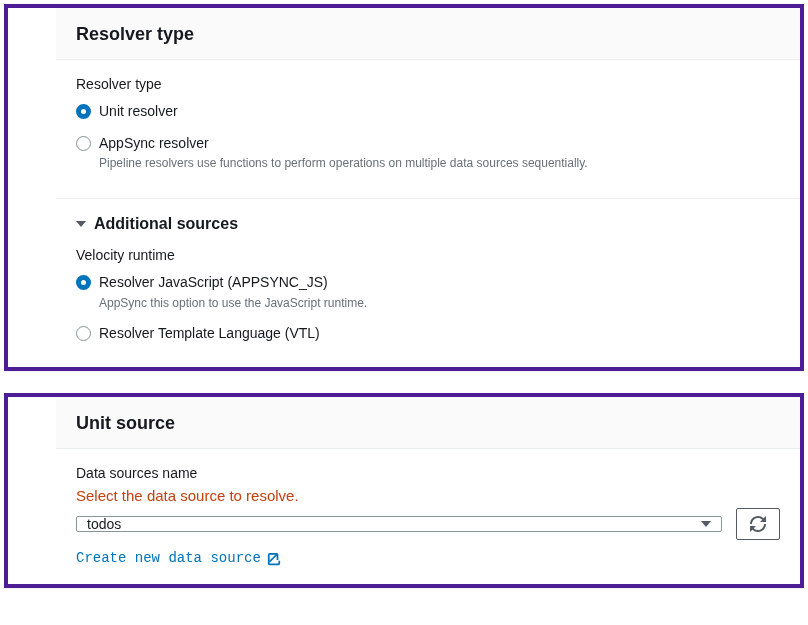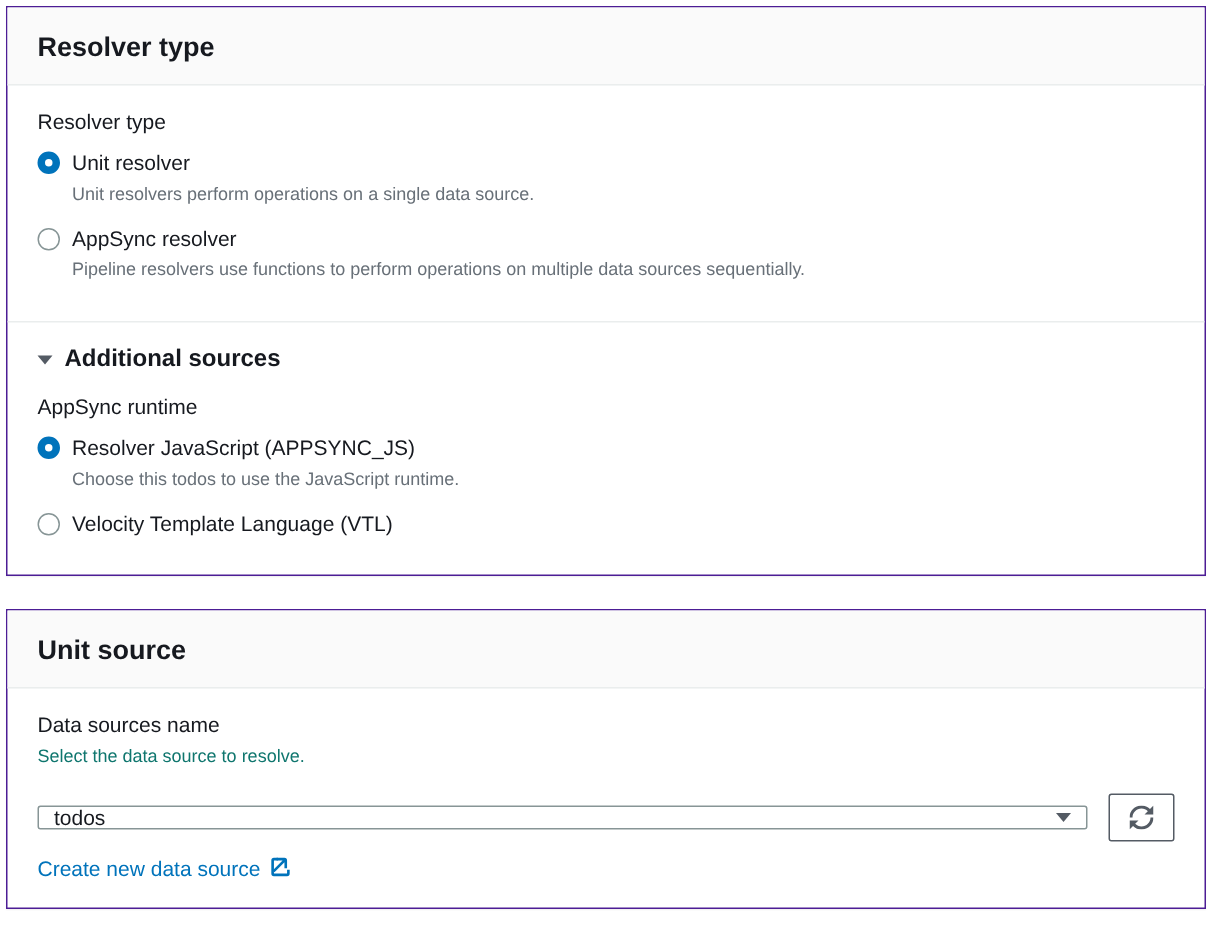--- a/index.html
+++ b/index.html
@@ -5,24 +5,25 @@
   * { box-sizing: border-box; }
   body {
     margin: 0;
     padding: 4px;
     font-family: "Amazon Ember", "Helvetica Neue", Helvetica, Arial, sans-serif;
     font-size: 14px;
     color: #16191f;
     background: #ffffff;
   }
   .panel {
-    border: 1px solid #4c1d95;
+    border: 4px solid #4c1d95;
     box-shadow: 0 1px 1px rgba(0,0,0,0.05);
     background: #ffffff;
     margin-bottom: 22px;
+    padding-left: 48px;
   }
   .panel-header {
     padding: 16px 20px 14px 20px;
     border-bottom: 1px solid #eaeded;
     background: #fafafa;
   }
   .panel-header h2 {
     margin: 0;
     font-size: 18px;
     font-weight: 700;
@@ -89,24 +90,24 @@
   .expand-header h3 {
     margin: 0;
     font-size: 16px;
     font-weight: 700;
     color: #16191f;
   }
   .sub-body {
     padding: 4px 20px 16px 20px;
   }
   .field-desc {
-    color: #0f766e;
-    font-size: 12px;
+    color: #c2410c;
+    font-size: 15px;
     margin-top: 0px;
-    margin-bottom: 18px;
+    margin-bottom: 4px;
   }
   .select-row {
     display: flex;
     align-items: center;
     gap: 14px;
   }
   .select-box {
     flex: 1;
     display: flex;
     align-items: center;
@@ -134,79 +135,79 @@
     background: #fff;
     display: flex;
     align-items: center;
     justify-content: center;
     cursor: pointer;
   }
   .refresh-btn svg { width: 16px; height: 16px; }
   .link-row {
     margin-top: 10px;
     display: inline-flex;
-    align-items: flex-start;
+    align-items: flex-end;
     gap: 6px;
     color: #0073bb;
     font-size: 14px;
     font-weight: 500;
     cursor: pointer;
+    font-family: Liberation Mono, monospace;
   }
   .link-row svg { width: 14px; height: 14px; }
 </style>
 </head>
 <body>
 
 <div class="panel">
   <div class="panel-header">
     <h2>Resolver type</h2>
   </div>
 
   <div class="panel-body">
     <div class="group-label">Resolver type</div>
 
     <div class="radio-item">
       <div class="radio-circle selected"></div>
       <div class="radio-text">
         <div class="radio-label">Unit resolver</div>
-        <div class="radio-desc">Unit resolvers perform operations on a single data source.</div>
       </div>
     </div>
 
     <div class="radio-item">
       <div class="radio-circle"></div>
       <div class="radio-text">
         <div class="radio-label">AppSync resolver</div>
         <div class="radio-desc">Pipeline resolvers use functions to perform operations on multiple data sources sequentially.</div>
       </div>
     </div>
   </div>
 
   <hr class="divider">
 
   <div class="expand-header">
     <div class="caret"></div>
     <h3>Additional sources</h3>
   </div>
 
   <div class="sub-body">
-    <div class="group-label">AppSync runtime</div>
+    <div class="group-label">Velocity runtime</div>
 
     <div class="radio-item">
       <div class="radio-circle selected"></div>
       <div class="radio-text">
         <div class="radio-label">Resolver JavaScript (APPSYNC_JS)</div>
-        <div class="radio-desc">Choose this todos to use the JavaScript runtime.</div>
+        <div class="radio-desc">AppSync this option to use the JavaScript runtime.</div>
       </div>
     </div>
 
     <div class="radio-item">
       <div class="radio-circle"></div>
       <div class="radio-text">
-        <div class="radio-label">Velocity Template Language (VTL)</div>
+        <div class="radio-label">Resolver Template Language (VTL)</div>
       </div>
     </div>
   </div>
 </div>
 
 <div class="panel">
   <div class="panel-header">
     <h2>Unit source</h2>
   </div>
 

